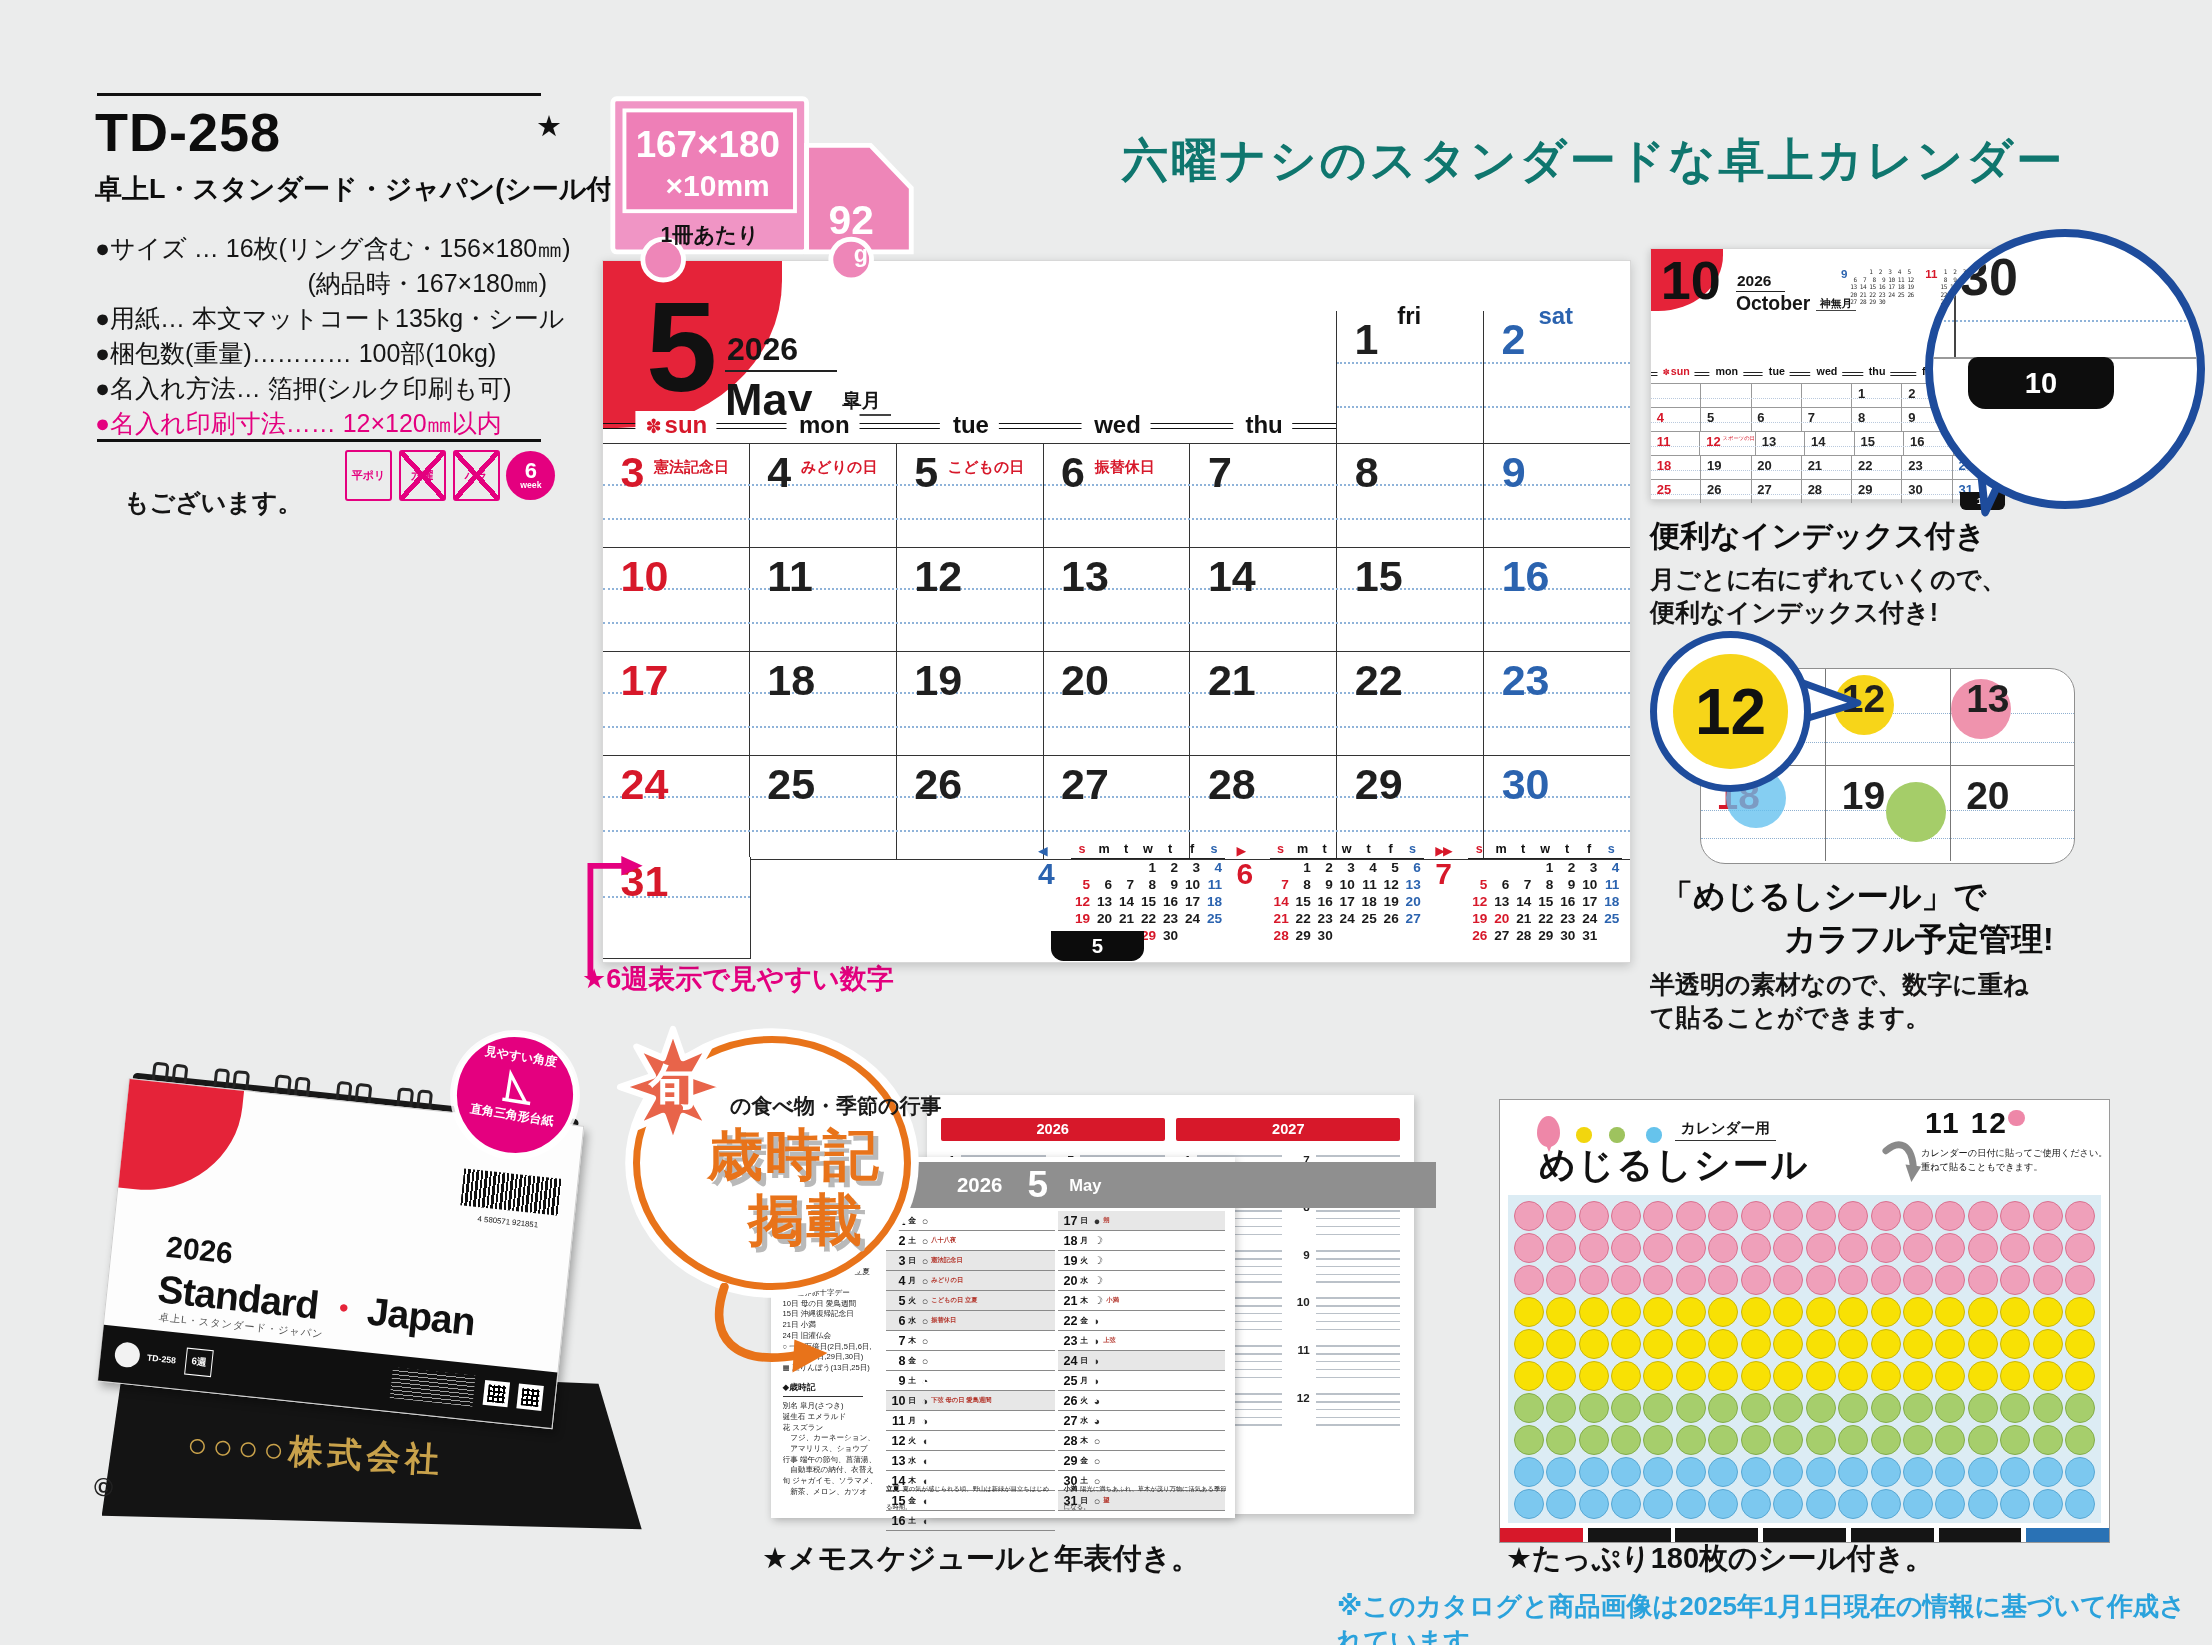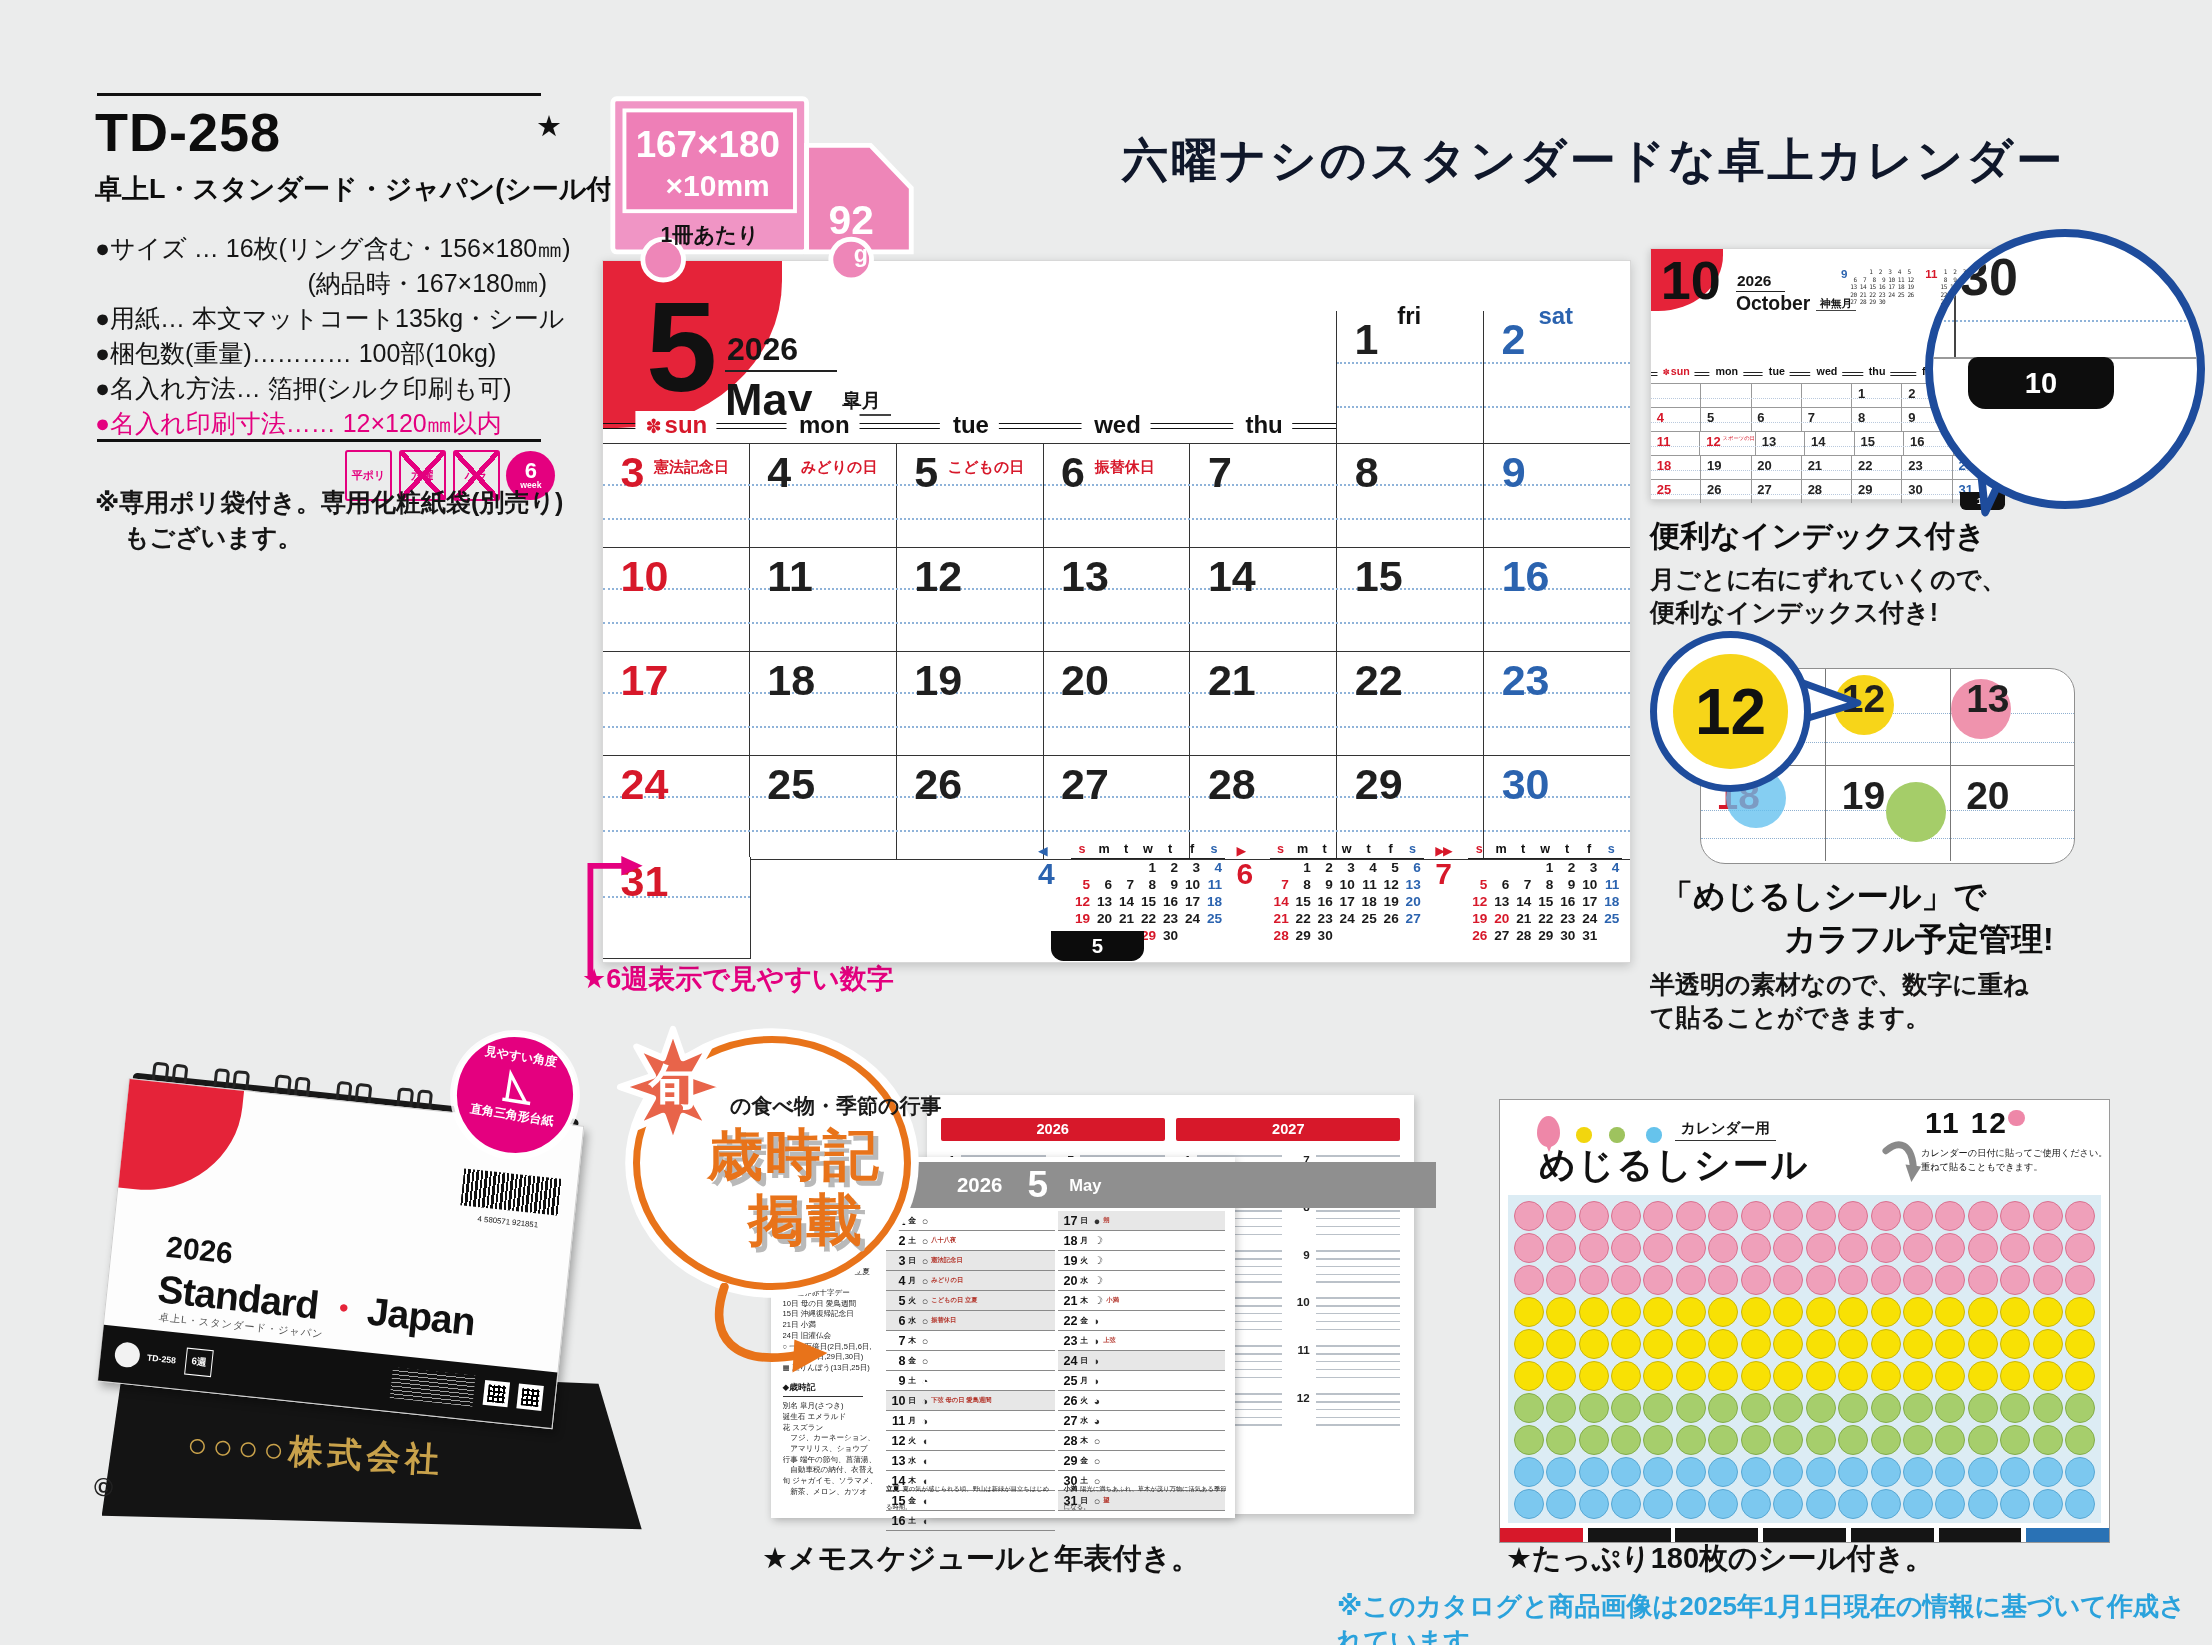--- a/index.html
+++ b/index.html
@@ -21,21 +21,21 @@
   .bicon{width:43px;height:47px;border:2.9px solid #e4007f;color:#e4007f;font-size:11px;font-weight:800;display:flex;align-items:center;justify-content:center;text-align:center;line-height:15.5px;border-radius:2.9px;background:transparent;}
   .bicon.crossed{background-image:linear-gradient(to top right,transparent 46%,#e4007f 46%,#e4007f 54%,transparent 54%),linear-gradient(to bottom right,transparent 46%,#e4007f 46%,#e4007f 54%,transparent 54%);}
   .bweek{width:49px;height:49px;border-radius:50%;background:#e4007f;color:#fff;display:flex;flex-direction:column;align-items:center;justify-content:center;font-weight:800;}
   .bweek .n{font-size:22px;line-height:20.4px;}
   .bweek .w{font-size:8.7px;line-height:8.7px;}
   .lp-note{left:95px;top:485px;font-size:25px;line-height:35px;font-weight:600;color:#151515;}
   .lp-note .ind{padding-left:29px;}
   
   .truck{left:607px;top:89px;z-index:3;}
   
-  .headline{left:1122px;top:130px;font-family:"Liberation Serif","DejaVu Serif",serif;font-size:46px;font-weight:700;color:#0f172a;letter-spacing:2.9px;white-space:nowrap;}
+  .headline{left:1122px;top:130px;font-family:"Liberation Serif","DejaVu Serif",serif;font-size:46px;font-weight:700;color:#0f766e;letter-spacing:2.9px;white-space:nowrap;}
   
   .mc{left:602px;top:260px;width:1027px;height:701px;background:#fff;border:1px solid #d8d8d8;box-shadow:0 2.9px 9.7px rgba(0,0,0,.18);z-index:1;}
   .mc-red{position:absolute;left:0;top:0;width:179px;height:167px;background:#e52339;border-radius:0 0 92% 0 / 0 0 88% 0;}
   .mc-num{position:absolute;left:43px;top:19.4px;font-size:128px;line-height:1.05;font-weight:800;color:#111;}
   .mc-ym{position:absolute;left:122px;top:70px;}
   .mc-year{font-size:32px;font-weight:800;border-bottom:2.9px solid #222;display:inline-block;padding:0 39px 1.9px 1.9px;}
   .mc-mrow{margin-top:1.9px;}
   .mc-men{font-size:45px;font-weight:800;}
   .mc-mjp{font-size:19.4px;font-weight:600;border-bottom:2.4px solid #444;padding:0 9.7px 2.9px;margin-left:15.5px;position:relative;top:-7.8px;}
   .mc-wd{position:absolute;display:flex;}
@@ -253,21 +253,20 @@
   <div class="abs lp-badges">
     <span class="bicon">平ポリ</span>
     <span class="bicon crossed">六曜</span>
     <span class="bicon crossed">バラ</span>
     <span class="bweek">
       <span class="n">6</span>
       <span class="w">week</span>
     </span>
   </div>
   <div class="abs lp-note">
-    <div>※専用ポリ袋付き。専用化粧紙袋(別売り)</div>
     <div class="ind">もございます。</div>
   </div>
 
   <div class="abs truck">
     <svg width="312" height="194" viewBox="0 0 322 200">
       <rect x="6" y="10" width="200" height="158" rx="4" fill="#f095c5" stroke="#fff" stroke-width="5"></rect>
       <path d="M206,58 h66 l42,44 v66 h-108 z" fill="#ee86b8" stroke="#fff" stroke-width="5"></path>
       <rect x="18" y="22" width="176" height="104" fill="#ee7fb7" stroke="#fff" stroke-width="4"></rect>
       <circle cx="58" cy="176" r="21" fill="#ee86b8" stroke="#fff" stroke-width="5"></circle>
       <circle cx="252" cy="176" r="21" fill="#ee86b8" stroke="#fff" stroke-width="5"></circle>

